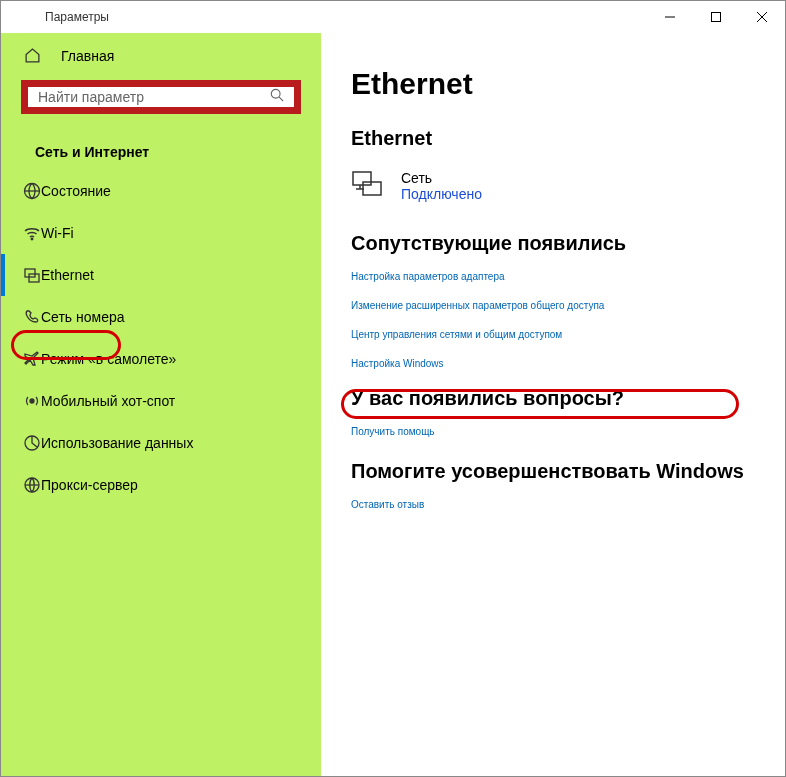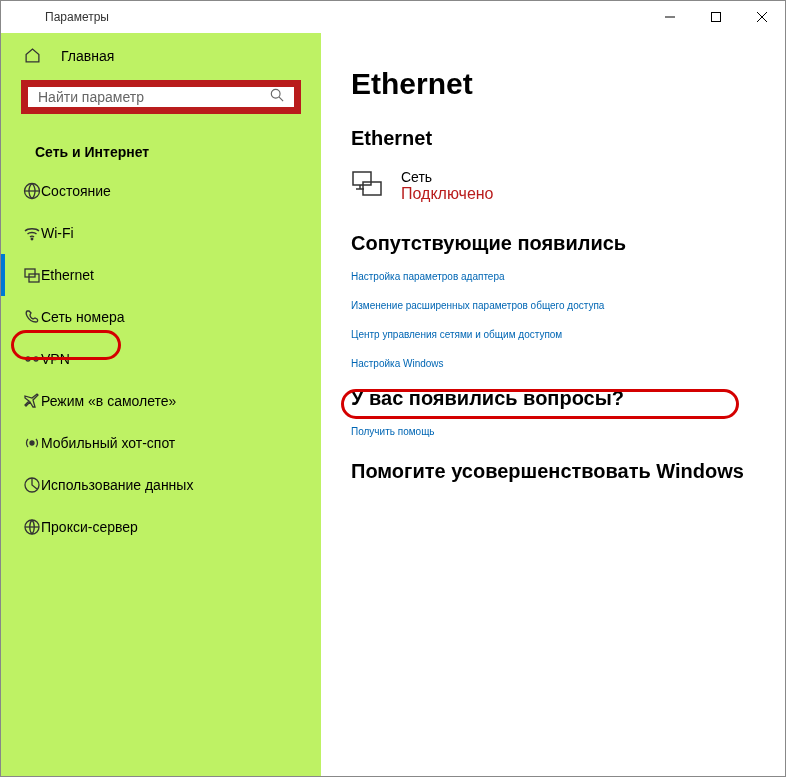--- a/index.html
+++ b/index.html
@@ -28,21 +28,21 @@
     .nav-item { display: flex; align-items: center; padding: 12px 20px 12px 22px; font-size: 14px; cursor: pointer; position: relative; }
     .nav-item.active::before { content: ""; position: absolute; left: 0; top: 0; bottom: 0; width: 4px; background: #0078d4; }
     .nav-icon { width: 18px; display: flex; justify-content: center; align-items: center; }
 
     .main { flex: 1; padding: 34px 30px 20px 30px; overflow: hidden; }
     h1 { font-size: 30px; font-weight: 600; margin-bottom: 26px; }
     h2 { font-size: 20px; font-weight: 600; margin-bottom: 18px; }
 
     .net-status { display: flex; align-items: center; gap: 18px; margin-bottom: 28px; }
     .net-text .net-name { font-size: 14px; color: #000; }
-    .net-text .net-sub { font-size: 16px; color: #b91c1c; }
+    .net-text .net-sub { font-size: 14px; color: #1d4ed8; }
 
     .section-title { font-size: 20px; font-weight: 600; margin-bottom: 16px; }
     .link { color: #0066b4; font-size: 10px; margin-bottom: 18px; cursor: pointer; display: block; }
 
     .questions-block { }
     .improve-block { margin-top: 23px; }
 
     .highlight-oval { position: absolute; border: 3px solid #d40000; border-radius: 50% / 60%; pointer-events: none; }
     .oval1 { left: 10px; top: 329px; width: 110px; height: 30px; border-radius: 16px; }
     .oval2 { left: 340px; top: 388px; width: 398px; height: 30px; border-radius: 16px; }
@@ -133,30 +133,20 @@
 
     <div class="nav-item">
       <span class="nav-icon">
         <svg width="18" height="18" viewBox="0 0 18 18" fill="none" stroke="#333" stroke-width="1.3">
           <path d="M4 3 C 3 4 3 6 4 8 C 6 12 10 14 13 14 C 15 14 15 12 14 11 L 12 10 L 10 11 C 8 10 7 8 7 7 L 8 5 L 6 3 Z"></path>
         </svg>
       </span>
       <span>Сеть номера</span>
     </div>
 
-    <div class="nav-item">
-      <span class="nav-icon">
-        <svg width="18" height="18" viewBox="0 0 18 18" fill="none" stroke="#333" stroke-width="1.3">
-          <circle cx="5" cy="9" r="2"></circle>
-            <circle cx="13" cy="9" r="2"></circle>
-            <line x1="7" y1="9" x2="11" y2="9"></line>
-        </svg>
-      </span>
-      <span>VPN</span>
-    </div>
 
     <div class="nav-item">
       <span class="nav-icon">
         <svg width="18" height="18" viewBox="0 0 18 18" fill="none" stroke="#333" stroke-width="1.3">
           <path d="M15 3 L 10 8 L 12 15 L 10 15 L 7 10 L 3 14 L 2 13 L 6 9 L 2 6 L 2 4 L 9 6 L 14 2 Z"></path>
         </svg>
       </span>
       <span>Режим «в самолете»</span>
     </div>
 
@@ -220,18 +210,19 @@
     <a class="link">Центр управления сетями и общим доступом</a>
     <a class="link">Настройка Windows</a>
 
     <div class="questions-block">
       <div class="section-title">У вас появились вопросы?</div>
       <a class="link">Получить помощь</a>
     </div>
 
     <div class="improve-block">
       <div class="section-title">Помогите усовершенствовать Windows</div>
+      <a class="link">Оставить отзыв</a>
     </div>
   </div>
 </div>
 
 <div class="highlight-oval oval1"></div>
 <div class="highlight-oval oval2"></div>
 
 </body></html>

